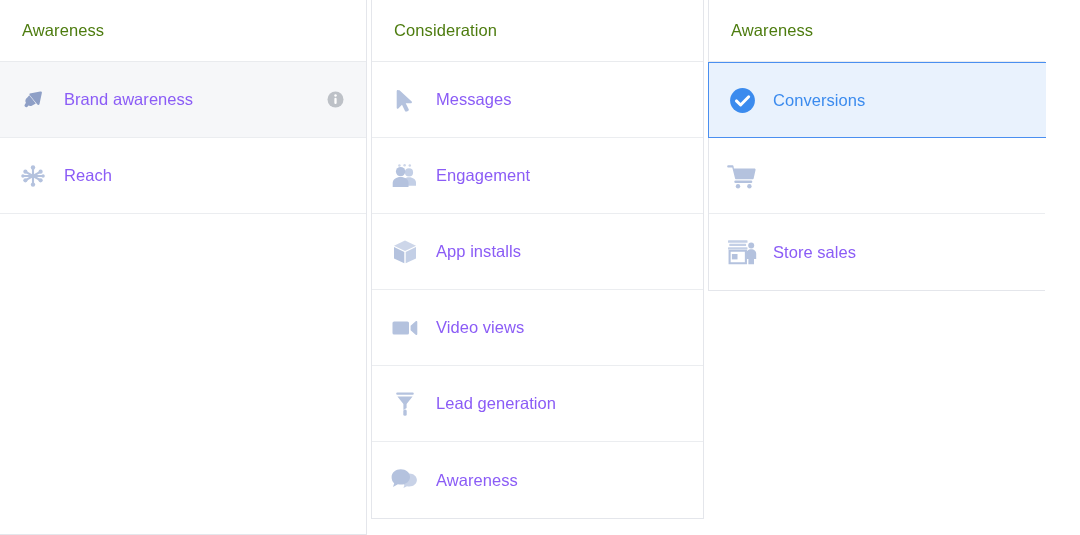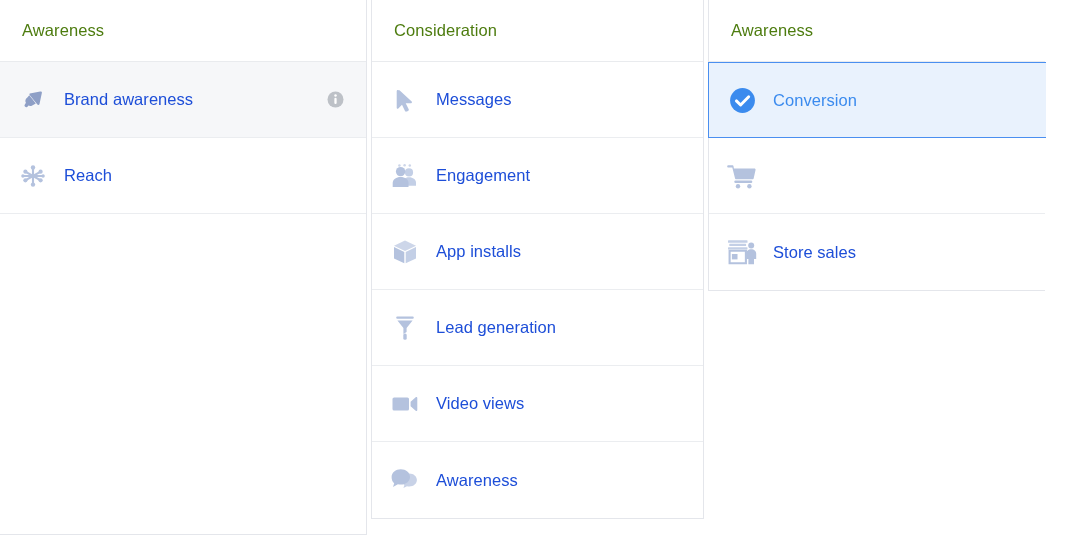--- a/index.html
+++ b/index.html
@@ -119,21 +119,21 @@
     justify-content: center;
     margin-right: 12px;
   }
 
   .row-icon svg {
     display: block;
   }
 
   .row-label {
     font-size: 16.5px;
-    color: #1d4ed8;
+    color: #8b5cf6;
     flex: 1;
     letter-spacing: 0.05px;
   }
 
   .row.selected .row-label {
     color: #3b8bee;
   }
 
   .info-icon {
     width: 18px;
@@ -246,41 +246,41 @@
             <path d="M14 2.4l11 5.3-11 5.3L3 7.7z" fill="#cdd6e9"></path>
             <path d="M3 8.9l10.3 5v11.4L3 20.4z" fill="#b4c2de"></path>
             <path d="M25 8.9l-10.3 5v11.4L25 20.4z" fill="#c3cfe6"></path>
           </svg>
         </span>
         <span class="row-label">App installs</span>
       </div>
 
       <div class="row">
         <span class="row-icon">
+          <svg width="28" height="22" viewBox="0 0 28 22">
+            <rect x="1.5" y="4.5" width="16.5" height="13" rx="1.6" fill="#b4c2de"></rect>
+            <path d="M26.3 4.9v12.2c0 .8-1 1.3-1.6.7l-5.1-4.6V8.8l5.1-4.6c.6-.5 1.6-.1 1.6.7z" fill="#b4c2de"></path>
+          </svg>
+        </span>
+        <span class="row-label">Video views</span>
+      </div>
+
+      <div class="row">
+        <span class="row-icon">
           <svg width="24" height="28" viewBox="0 0 24 28">
             <rect x="3.2" y="2.6" width="17.6" height="2.2" rx="1.1" fill="#b4c2de"></rect>
             <path d="M4.4 6.6h15.2l-6 7.4v4.1l-3.2 1.9V14z" fill="#b4c2de"></path>
             <rect x="10.3" y="19.5" width="3.4" height="6.2" rx="1.5" fill="#b4c2de"></rect>
           </svg>
         </span>
         <span class="row-label">Lead generation</span>
       </div>
 
       <div class="row">
         <span class="row-icon">
-          <svg width="28" height="22" viewBox="0 0 28 22">
-            <rect x="1.5" y="4.5" width="16.5" height="13" rx="1.6" fill="#b4c2de"></rect>
-            <path d="M26.3 4.9v12.2c0 .8-1 1.3-1.6.7l-5.1-4.6V8.8l5.1-4.6c.6-.5 1.6-.1 1.6.7z" fill="#b4c2de"></path>
-          </svg>
-        </span>
-        <span class="row-label">Video views</span>
-      </div>
-
-      <div class="row">
-        <span class="row-icon">
           <svg width="28" height="26" viewBox="0 0 28 26">
             <path d="M18.3 6.6c4.2 0 7.6 2.9 7.6 6.5 0 3.6-3.4 6.5-7.6 6.5-.8 0-1.6-.1-2.3-.3l-3.6 1.8 1-3c-1.6-1.2-2.7-3-2.7-5 0-3.6 3.4-6.5 7.6-6.5z" fill="#c8d2e7"></path>
             <path d="M9.8 2.2c5.1 0 9.2 3.4 9.2 7.7 0 4.2-4.1 7.7-9.2 7.7-1 0-2-.1-2.9-.4L2 19.9l1.2-3.7C1.3 14.7.6 12.4.6 9.9c0-4.3 4.1-7.7 9.2-7.7z" fill="#b4c2de"></path>
           </svg>
         </span>
         <span class="row-label">Awareness</span>
       </div>
     </div>
 
     <div class="column conversion">
@@ -288,21 +288,21 @@
         <span class="col-header-title">Awareness</span>
       </div>
 
       <div class="row selected">
         <span class="row-icon">
           <svg width="27" height="27" viewBox="0 0 27 27">
             <circle cx="13.5" cy="13.5" r="12.4" fill="#3b8bee"></circle>
             <path d="M7.4 13.9l4.2 4.1 8.1-8.3" stroke="#ffffff" stroke-width="2.9" fill="none" stroke-linecap="round" stroke-linejoin="round"></path>
           </svg>
         </span>
-        <span class="row-label">Conversion</span>
+        <span class="row-label">Conversions</span>
       </div>
 
       <div class="row">
         <span class="row-icon">
           <svg width="30" height="26" viewBox="0 0 30 26">
             <path d="M1.4 2.2h3.9c.6 0 1.1.4 1.2 1l.4 2.2h20.5c.8 0 1.3.7 1.2 1.4l-1.9 8.5c-.1.6-.6 1-1.2 1H9.2c-.6 0-1.1-.4-1.2-1L5.3 4.6H1.4c-.7 0-1.2-.5-1.2-1.2s.5-1.2 1.2-1.2z" fill="#b4c2de"></path>
             <rect x="7.3" y="17.6" width="18" height="2.4" rx="1.2" fill="#b4c2de"></rect>
             <circle cx="11" cy="23.2" r="2.2" fill="#b4c2de"></circle>
             <circle cx="22.4" cy="23.2" r="2.2" fill="#b4c2de"></circle>
           </svg>

